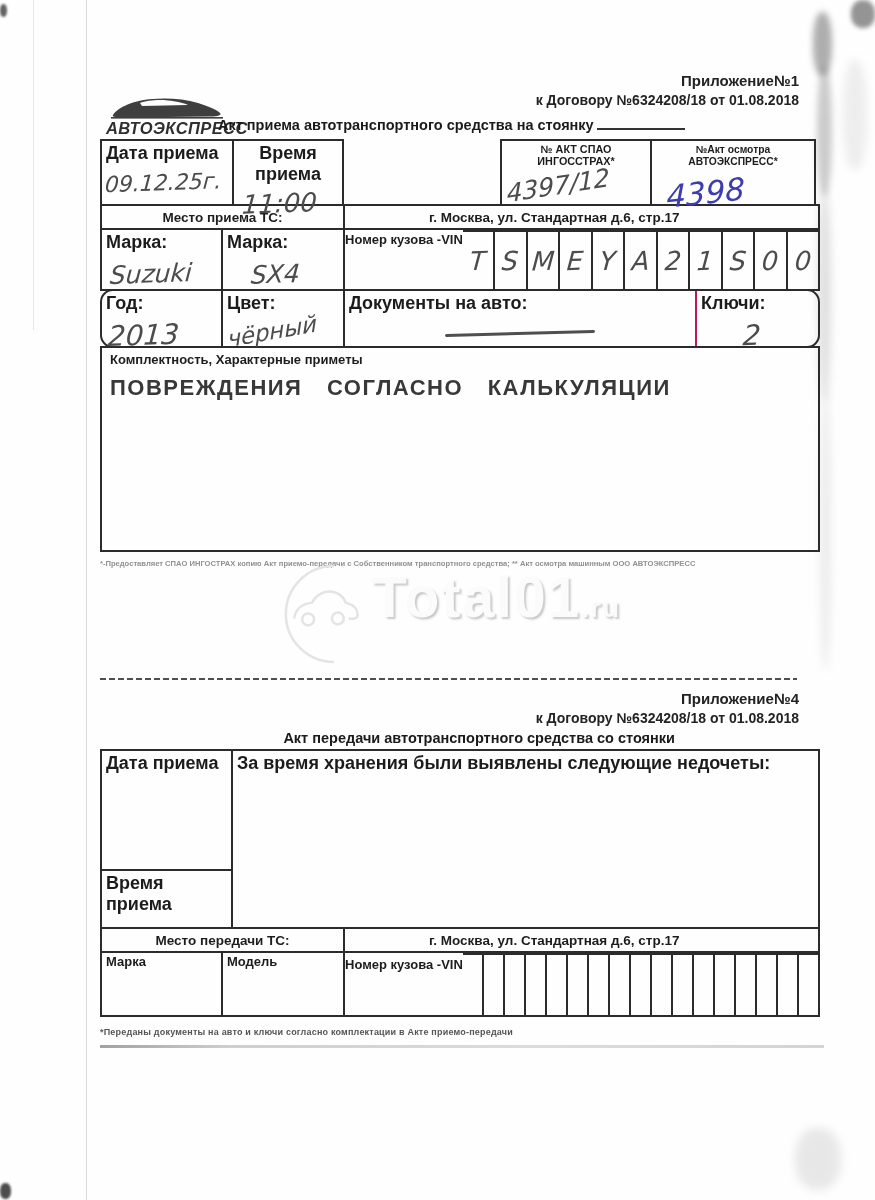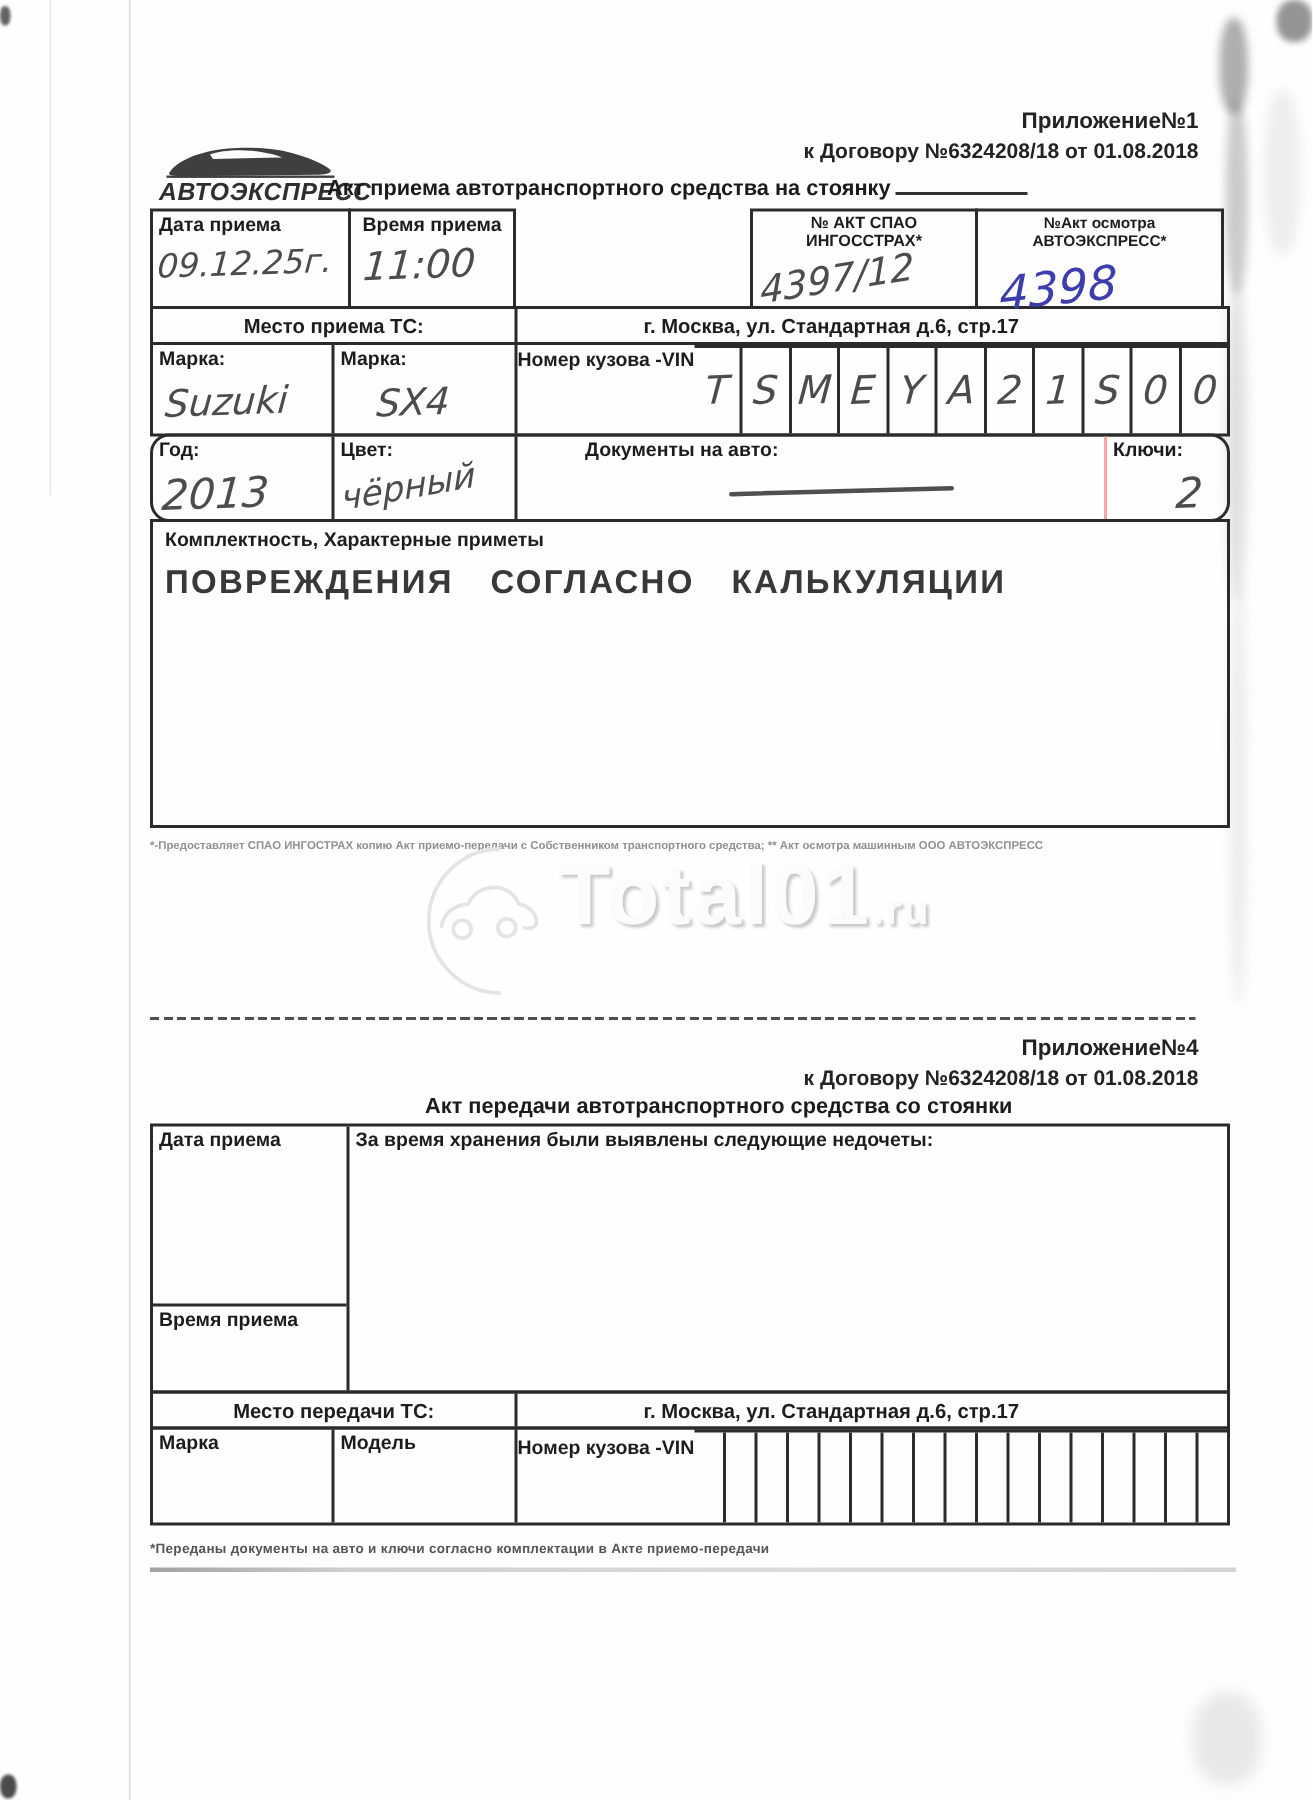--- a/index.html
+++ b/index.html
@@ -36,21 +36,21 @@
   .t2{left:215px;top:730px;width:460px;}
   .t-underline{display:inline-block;width:88px;border-bottom:2px solid #333;height:11px;margin-left:3px;}
   
   .tbl{position:absolute;left:100px;width:720px;box-sizing:border-box;}
   .tbl *{box-sizing:border-box;}
   .tbl1{top:139px;}
   .tbl2{top:751px;}
   .row{display:flex;border:2px solid #2b2b2b;margin-top:-2px;background:transparent;}
   .row1{display:flex;}
   .box{border:2px solid #2b2b2b;position:relative;}
-  .lbl{font-size:13px;font-weight:700;padding:2px 4px;color:#1c1c1c;line-height:1.15;}
+  .lbl{font-size:18px;font-weight:700;padding:2px 4px;color:#1c1c1c;line-height:1.15;}
   .lbl-c{text-align:center;}
   .hw{font-family:"DejaVu Sans",sans-serif;font-style:italic;color:#4c4c4c;transform:rotate(-2deg) skewX(-6deg);white-space:nowrap;}
   .hw-blue{color:#3d3dae;}
   
   .cA{width:134px;height:67px;}
   .cB{width:112px;height:67px;margin-left:-2px;}
   .sp1{width:156px;height:67px;}
   .cC{width:152px;height:67px;}
   .cD{width:166px;height:67px;margin-left:-2px;}
   .cA .hw{font-size:22px;margin:4px 0 0 3px;}
@@ -72,21 +72,21 @@
   .vin-cells{flex:1;display:flex;border-top:2px solid #2b2b2b;}
   .vin-cell{flex:1;border-right:2px solid #2b2b2b;display:flex;align-items:center;justify-content:center;}
   .vin-cell:last-child{border-right:none;}
   .vin-cell .hw{font-size:26px;}
   .c-brand .hw{font-size:25px;margin:4px 0 0 8px;}
   .c-model .hw{font-size:25px;margin:4px 0 0 28px;}
   
   .r-ycdk{height:59px;border-radius:13px;}
   .c-year{width:121px;border-right:2px solid #2b2b2b;}
   .c-color{width:122px;border-right:2px solid #2b2b2b;}
-  .c-docs{width:352px;border-right:2px solid #fca5a5;margin-left:41px;}
+  .c-docs{width:352px;border-right:2px solid #be185d;}
   .c-keys{flex:1;}
   .c-year .hw{font-size:28px;margin:2px 0 0 6px;}
   .c-color .hw{font-size:23px;margin:0 0 0 4px;transform:rotate(-10deg) skewX(-8deg);}
   .hw-dash{width:150px;height:3px;background:#4f4f4f;border-radius:3px;margin:16px auto 0;transform:rotate(-1.5deg);}
   .c-keys .hw{font-size:28px;margin:2px 0 0 46px;}
   
   .r-equip{height:206px;display:block;padding:4px 8px;}
   .equip-lbl{font-size:13px;font-weight:600;}
   .equip-val{margin-top:8px;font-size:22px;font-weight:600;color:#383838;letter-spacing:1.5px;word-spacing:17px;}
   

